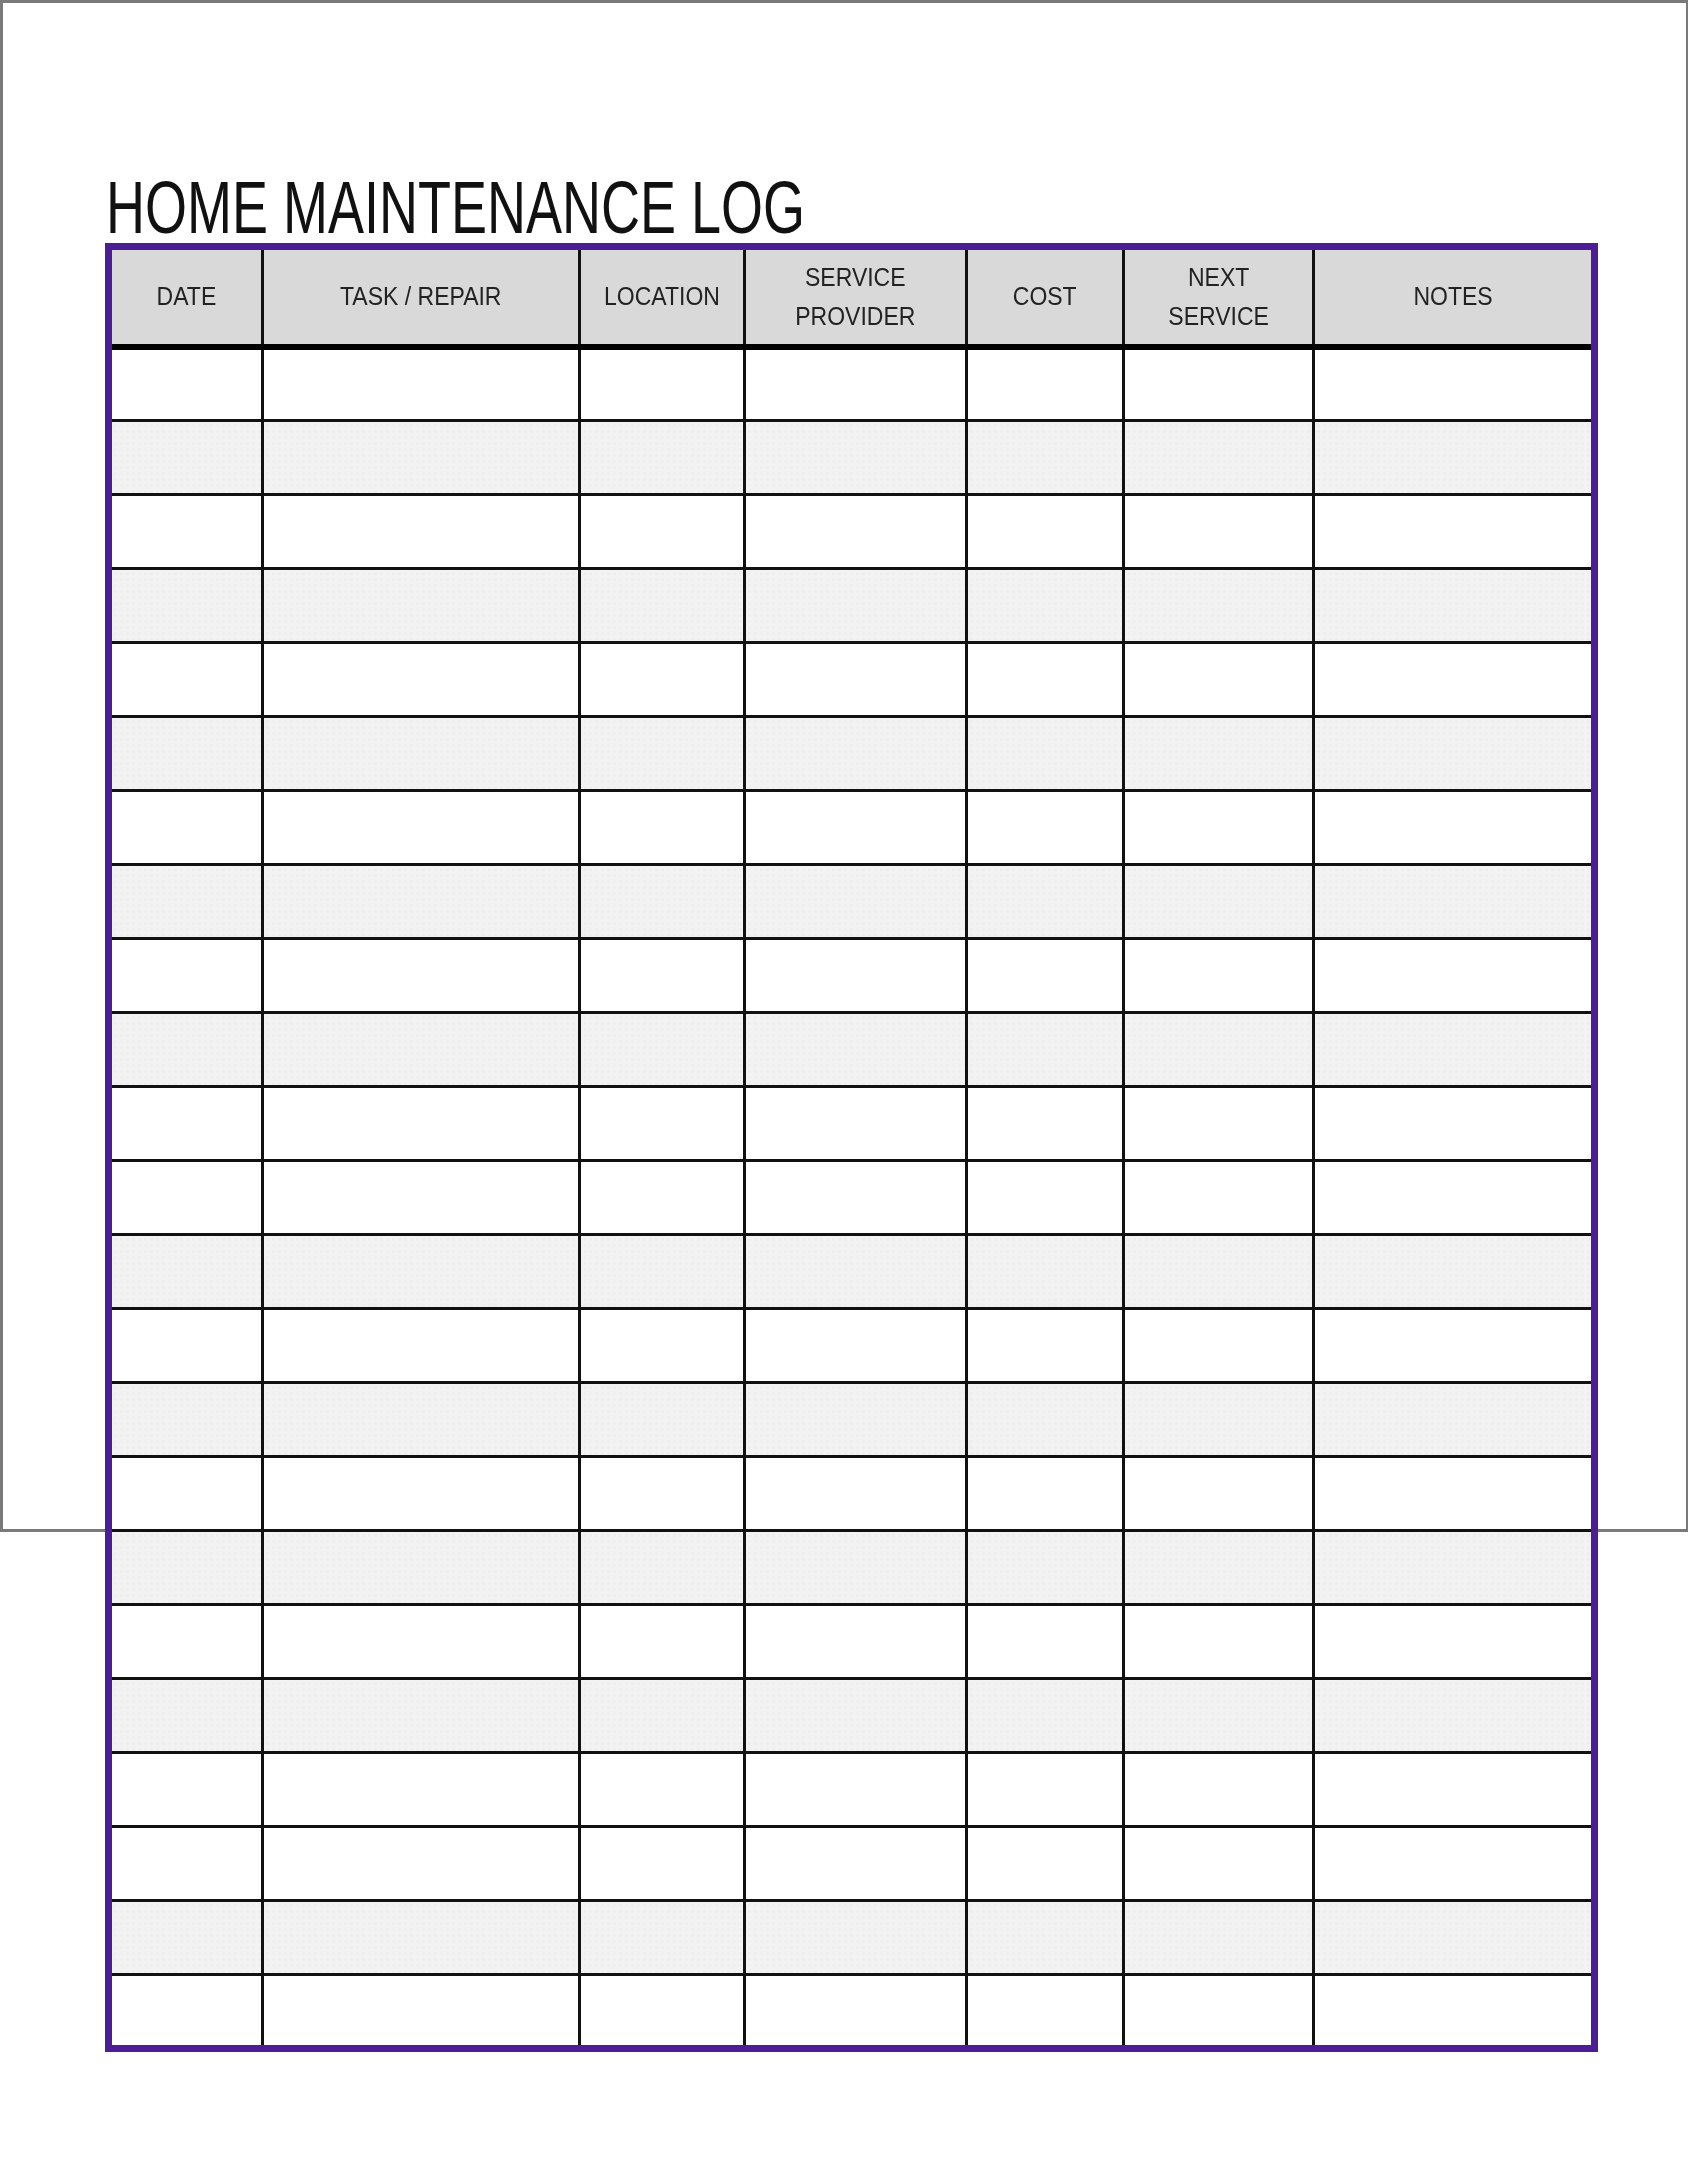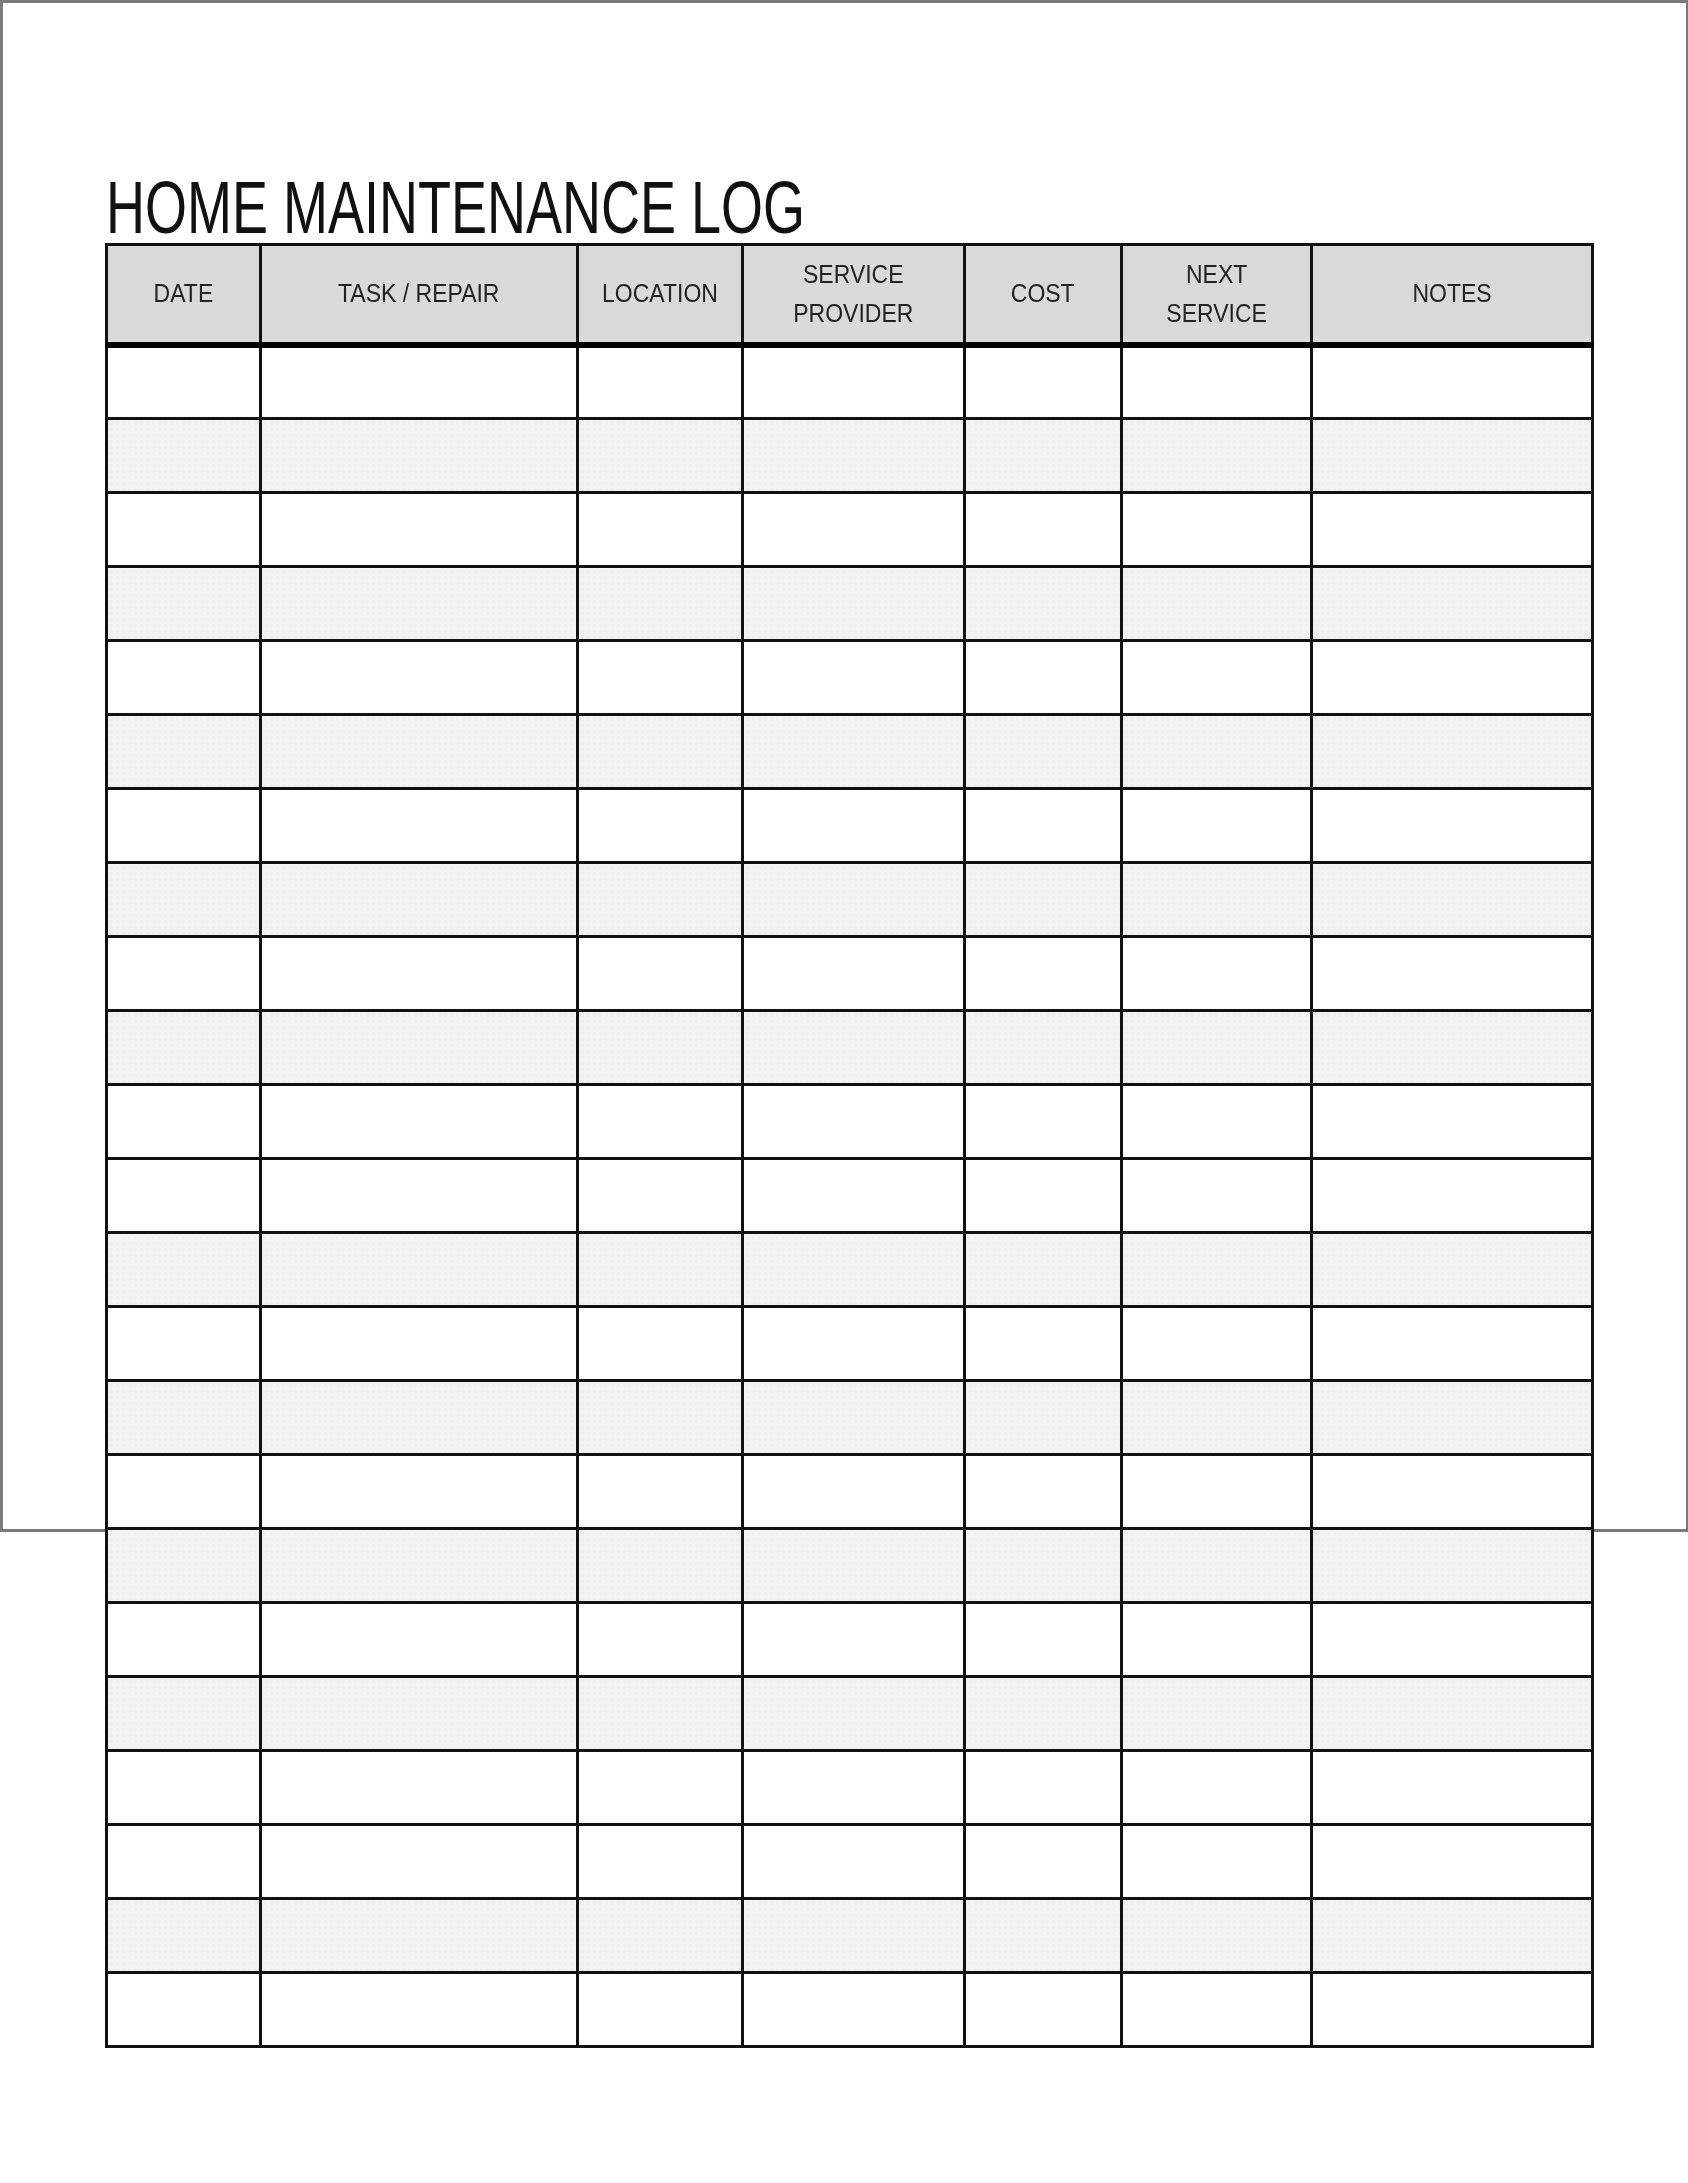--- a/index.html
+++ b/index.html
@@ -35,21 +35,21 @@
   }
   table.log thead th span.hdr {
     display: inline-block; transform: scaleX(0.92);
   }
   table.log tbody td { height: 74px; background: #ffffff; }
   table.log tbody tr.shaded td {
     background-color: #f2f2f2;
     background-image: radial-gradient(#e2e2e2 0.6px, transparent 0.8px);
     background-size: 6px 6px;
   }
-  table.log { border: 3px solid #4c1d95; padding-left: 44px; }
+  table.log { border: 7px solid #4c1d95; padding-left: 44px; }
 </style>
 </head>
 <body>
 
 <div class="page">
   <h1 class="title">HOME MAINTENANCE LOG</h1>
 
   <table class="log">
     <colgroup id="cols">
         <col style="width: 154px;">

